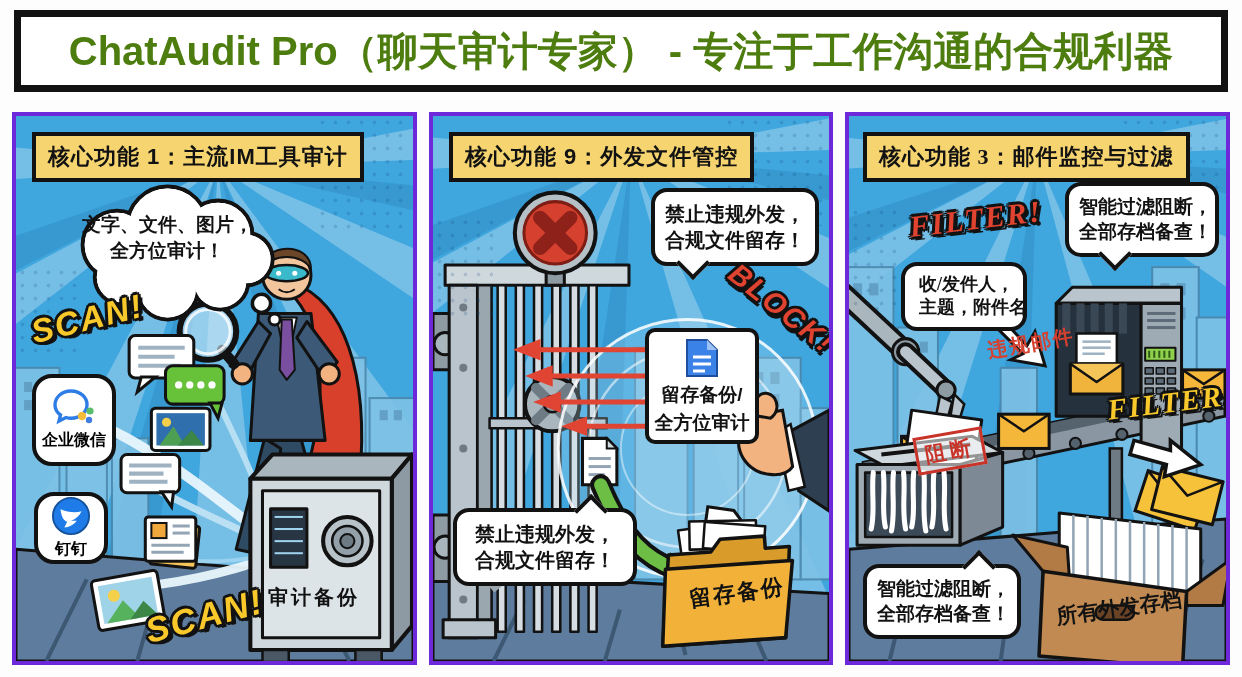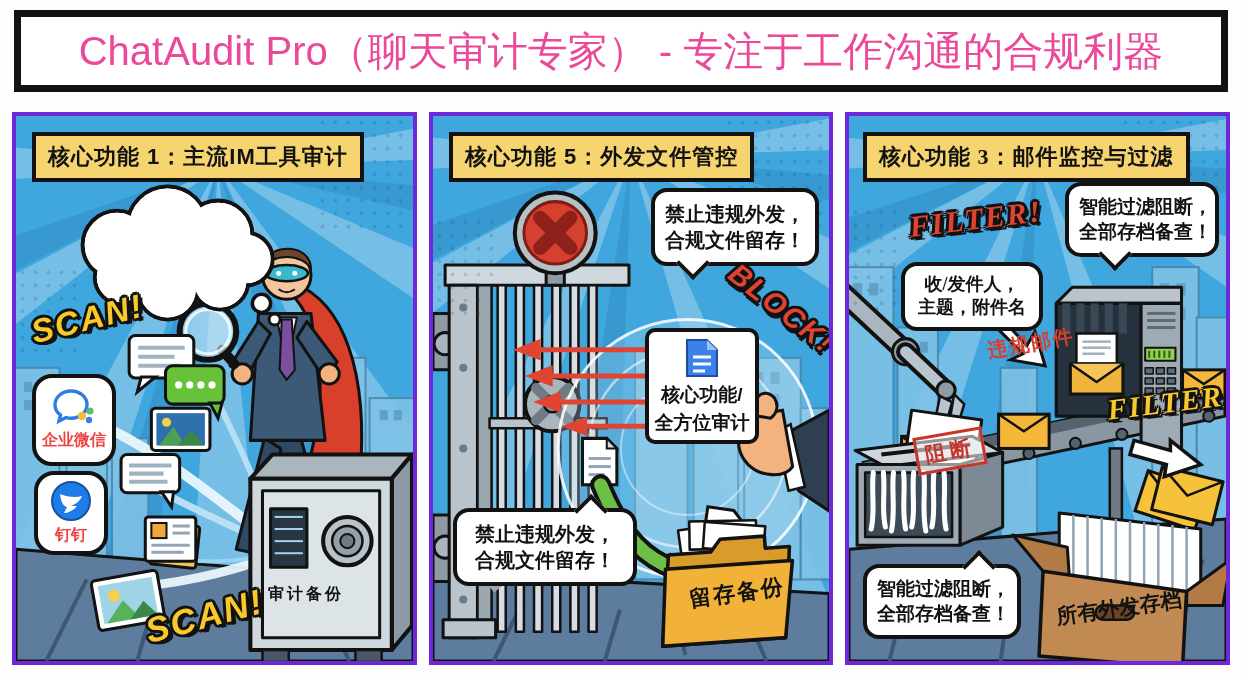--- a/index.html
+++ b/index.html
@@ -8,21 +8,21 @@
     background:#fdfdfd;
     font-family:"Liberation Sans","DejaVu Sans",sans-serif;
   }
   
   .title-bar {
     position:absolute; left:14px; top:10px; width:1214px; height:82px;
     background:#ffffff; border:7px solid #121212; box-sizing:border-box;
     display:flex; align-items:center; justify-content:center;
   }
   .title-text {
-    font-size:40px; font-weight:normal; color:#ec4899; letter-spacing:0px; white-space:nowrap;
+    font-size:40px; font-weight:bold; color:#4d7c0f; letter-spacing:0px; white-space:nowrap;
   }
   
   .panel {
     position:absolute; top:112px; height:553px; box-sizing:border-box;
     border:4px solid #6d28d9; background:#3fa6de; overflow:hidden;
   }
   #panel1 { left:12px;  width:405px; }
   #panel2 { left:429px; width:404px; }
   #panel3 { left:845px; width:385px;font-family:Liberation Serif, serif; }
   .art { position:absolute; left:0; top:0; width:100%; height:100%; }
@@ -65,21 +65,21 @@
     text-shadow:3px 0 0 #121212,-3px 0 0 #121212,0 3px 0 #121212,0 -3px 0 #121212,
                 2px 2px 0 #121212,-2px 2px 0 #121212,2px -2px 0 #121212,-2px -2px 0 #121212,
                 4px 4px 0 #121212;
   }
   
   .app-icon {
     position:absolute; background:#ffffff; border:4px solid #121212; border-radius:20px;
     display:flex; flex-direction:column; align-items:center; justify-content:center;
     gap:3px; box-sizing:border-box;
   }
-  .app-label { font-weight:bold; color:#ef4444; }
+  .app-label { font-weight:bold; color:#000000; }
   
   .plain-label { position:absolute; font-weight:bold; color:#121212; white-space:nowrap; }
   .doc-card {
     position:absolute; background:#ffffff; border:4px solid #121212; border-radius:10px;
     display:flex; flex-direction:column; align-items:center; justify-content:center;
     font-weight:bold; color:#121212; text-align:center; box-sizing:border-box;
   }
   .doc-card span { display:block; line-height:1.25; white-space:nowrap; }
   .stamp {
     position:absolute; color:#c9342a; border:3px solid #c9342a; font-weight:bold;
@@ -280,43 +280,47 @@
       </g>
     </svg>
 
     <div class="dots" style="left:300px;top:0;width:93px;height:120px"></div>
     <div class="dots" style="left:0;top:150px;width:70px;height:90px"></div>
 
     <div class="banner" style="left:16px;top:16px">
       <span>核心功能 1：主流IM工具审计</span>
     </div>
 
+    <div class="plain-label" style="left:66px;top:96px;width:170px;text-align:center;font-size:19px;line-height:1.35">
+      <span style="display:block">文字、文件、图片，</span>
+      <span style="display:block">全方位审计！</span>
+    </div>
 
     <span class="comic-word word-yellow" style="left:14px;top:186px;font-size:33px;transform:rotate(-14deg)">SCAN!</span>
     <span class="comic-word word-yellow" style="left:128px;top:482px;font-size:35px;transform:rotate(-15deg)">SCAN!</span>
 
     <div class="app-icon" style="left:16px;top:258px;width:84px;height:92px">
       <svg width="42" height="38" viewBox="0 0 42 38">
         <path d="M18,2 C8,2 2,9 2,16 C2,20 4,23.5 7.5,26 L6,32 L13,28.5 C14.6,29 16.3,29.3 18,29.3 C28,29.3 34,22.5 34,15.6 C34,9 28,2 18,2 Z" fill="#ffffff" stroke="#2e7ce5" stroke-width="3.4"></path>
         <circle cx="29" cy="27" r="4.2" fill="#f5bc3c"></circle>
         <circle cx="37" cy="22" r="3.6" fill="#58be6a"></circle>
         <circle cx="36" cy="31" r="3.2" fill="#3f7de0"></circle>
       </svg>
       <span class="app-label" style="font-size:16px">企业微信</span>
     </div>
 
-    <div class="app-icon" style="left:18px;top:355px;width:74px;height:84px">
+    <div class="app-icon" style="left:18px;top:376px;width:74px;height:72px">
       <svg width="42" height="42" viewBox="0 0 42 42">
         <circle cx="21" cy="21" r="19" fill="#1e7be8" stroke="#15539c" stroke-width="2"></circle>
         <path d="M10,14 C17,17 26,18 32,16 C30,21 26,24 21,26 L27,26 C24,30 19,33 14,33 L17,27 C13,26 11,22 10,14 Z" fill="#ffffff"></path>
       </svg>
       <span class="app-label" style="font-size:16px">钉钉</span>
     </div>
 
-    <span class="plain-label" style="left:252px;top:468px;font-size:16px;letter-spacing:3px">审计备份</span>
+    <span class="plain-label" style="left:252px;top:468px;font-size:20px;letter-spacing:3px">审计备份</span>
   </section>
 
   <section class="panel" id="panel2">
     <svg class="art" viewBox="0 0 392 541" preserveAspectRatio="none">
       <g fill="#ffffff" opacity="0.28">
         <polygon points="196,40 -120,210 -120,290"></polygon>
         <polygon points="196,40 -60,541 30,541"></polygon>
         <polygon points="196,40 340,541 420,541"></polygon>
         <polygon points="196,40 510,250 510,170"></polygon>
         <polygon points="196,40 510,30 510,-20"></polygon>
@@ -453,42 +457,42 @@
         <polygon points="340,314 354,306 368,368 352,372" fill="#ffffff" stroke="#121212" stroke-width="2.5"></polygon>
         <path d="M324,296 C300,302 296,330 312,346 C324,358 348,360 356,348 L346,292 Z" fill="#f2b380" stroke="#121212" stroke-width="3"></path>
         <path d="M322,298 C312,280 328,268 338,280 C343,288 340,296 334,300 Z" fill="#f2b380" stroke="#121212" stroke-width="3"></path>
       </g>
     </svg>
 
     <div class="dots" style="left:290px;top:0;width:102px;height:110px"></div>
     <div class="dots" style="left:0;top:100px;width:60px;height:100px"></div>
 
     <div class="banner" style="left:16px;top:16px">
-      <span>核心功能 5：外发文件管控</span>
+      <span>核心功能 9：外发文件管控</span>
     </div>
 
     <div class="bubble" style="left:218px;top:72px;width:168px;font-size:20px">
       <span>禁止违规外发，</span>
       <span>合规文件留存！</span>
       <i class="tail tail-down" style="left:26px"></i>
     </div>
 
     <span class="comic-word word-red" style="left:286px;top:178px;font-size:29px;transform:rotate(38deg)">BLOCK!</span>
 
     <div class="doc-card" style="left:212px;top:212px;width:114px;height:116px;font-size:19px;gap:4px">
       <svg width="36" height="42" viewBox="0 0 36 42">
         <path d="M3,3 h20 l10,10 v26 h-30 z" fill="#3b82e8" stroke="#1f4f9c" stroke-width="2" rx="3"></path>
         <path d="M23,3 l10,10 h-10 z" fill="#9cc2f5"></path>
         <g stroke="#ffffff" stroke-width="3">
             <line x1="9" y1="20" x2="27" y2="20"></line>
             <line x1="9" y1="27" x2="27" y2="27"></line>
             <line x1="9" y1="34" x2="21" y2="34"></line>
           </g>
       </svg>
-      <span>核心功能/</span>
+      <span>留存备份/</span>
       <span>全方位审计</span>
     </div>
 
     <div class="bubble" style="left:20px;top:392px;width:184px;font-size:20px">
       <span>禁止违规外发，</span>
       <span>合规文件留存！</span>
       <i class="tail tail-up" style="right:30px"></i>
     </div>
 
     <span class="plain-label" style="left:256px;top:462px;font-size:22px;letter-spacing:2px;transform:rotate(-8deg)">留存备份</span>
@@ -689,21 +693,21 @@
     </div>
 
     <span class="comic-word word-red" style="left:60px;top:88px;font-size:30px;transform:rotate(-7deg)">FILTER!</span>
 
     <div class="bubble" style="left:216px;top:66px;width:154px;font-size:19px">
       <span>智能过滤阻断，</span>
       <span>全部存档备查！</span>
       <i class="tail tail-down" style="left:34px"></i>
     </div>
 
-    <div class="bubble" style="left:52px;top:146px;width:142px;font-size:18px;padding:7px 6px">
+    <div class="bubble" style="left:52px;top:146px;width:126px;font-size:18px;padding:7px 14px">
       <span>收/发件人，</span>
       <span>主题，附件名</span>
     </div>
 
     <span class="violation" style="left:138px;top:214px;font-size:20px;transform:rotate(-10deg);letter-spacing:2px">违规邮件</span>
 
     <span class="stamp" style="left:66px;top:316px;font-size:21px;transform:rotate(-10deg)">阻断</span>
 
     <span class="comic-word word-yellow" style="left:258px;top:272px;font-size:29px;transform:rotate(-7deg)">FILTER!</span>
 

